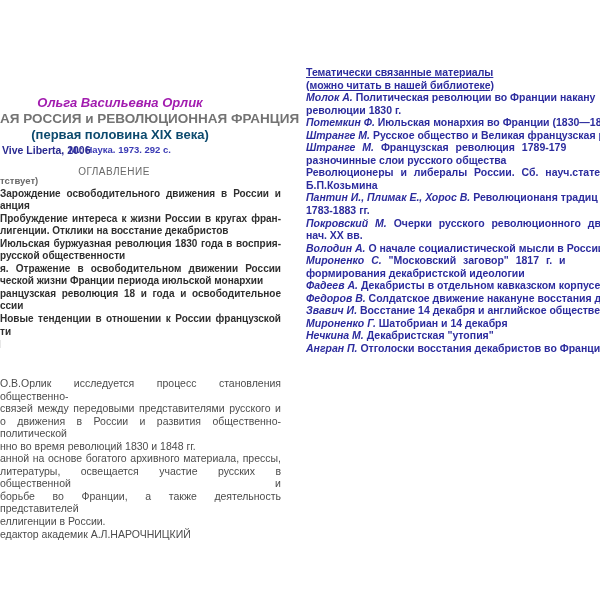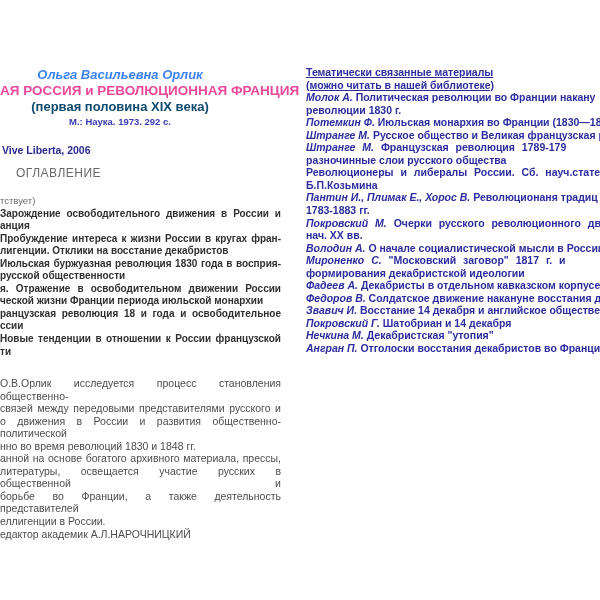--- a/index.html
+++ b/index.html
@@ -7,34 +7,34 @@
     width: 600px; height: 600px;
     background: #ffffff;
     overflow: hidden;
     position: relative;
     font-family: "Liberation Sans", sans-serif;
   }
   #app { position: absolute; inset: 0; }
 
   
   .title-block { position: absolute; left: 0; top: 67px; width: 240px; text-align: center; }
-  .author   { font-size: 13px;  font-weight: bold; font-style: italic; color: #3b82f6; line-height: 16px; white-space: nowrap; }
-  .book-title { font-size: 13.5px; font-weight: bold; color: #ec4899; line-height: 16px; white-space: nowrap; text-align: right; }
+  .author   { font-size: 13px;  font-weight: bold; font-style: italic; color: #a21caf; line-height: 16px; white-space: nowrap; margin-top: 28px; }
+  .book-title { font-size: 13.5px; font-weight: bold; color: #737373; line-height: 16px; white-space: nowrap; text-align: right; }
   .subtitle { font-size: 13px; font-weight: bold; color: #0c4a6e; line-height: 16px; white-space: nowrap; }
   .imprint  { font-size: 9.5px; font-weight: bold; color: #3A3AB4; line-height: 13px; white-space: nowrap; }
 
   .vive { position: absolute; left: 2px; top: 144px; font-size: 10.5px; font-weight: bold; color: #2A2A90; white-space: nowrap; }
 
-  .toc-heading { position: absolute; left: 16px; top: 166px; width: 220px; text-align: left;
-                 font-size: 12px; color: #686868; letter-spacing: 0.5px; }
+  .toc-heading { position: absolute; left: 4px; top: 166px; width: 220px; text-align: center;
+                 font-size: 10px; color: #686868; letter-spacing: 0.5px; }
 
   .toc { position: absolute; left: 0; top: 175px; width: 281px; overflow: hidden; }
   .toc-line { font-size: 10px; font-weight: bold; color: #2F2F2F; line-height: 12.55px; white-space: nowrap; }
   .toc-line.just { white-space: normal; text-align: justify; text-align-last: justify; text-justify: inter-word; }
-  .toc-line.muted { font-size: 9.5px; font-weight: normal; color: #6A6A6A; margin-top: 20px; }
+  .toc-line.muted { font-size: 9.5px; font-weight: bold; color: #6A6A6A; }
 
   .fragment { position: absolute; left: -2px; top: 339px; font-size: 10px; font-weight: bold; color: #2F2F2F; }
 
   .annotation { position: absolute; left: 0; top: 377px; width: 281px; overflow: hidden; }
   .ann-line { font-size: 10.5px; color: #4C4C4C; line-height: 12.55px; white-space: nowrap; }
   .ann-line.just { white-space: normal; text-align: justify; text-align-last: justify; text-justify: inter-word; }
 
   
   .right-page { position: absolute; left: 306px; top: 66px; width: 294px; overflow: hidden; }
   .rhead div { padding-right: 0; font-size: 10.5px; font-weight: bold;
@@ -107,19 +107,19 @@
         <div class="rel-item"><span class="auth">Пантин И., Плимак Е., Хорос В. </span><span>Революционаня традиц</span></div>
         <div class="rel-item"><span>1783-1883 гг.</span></div>
         <div class="rel-item wide"><span class="auth">Покровский М. </span><span>Очерки русского революционного дви</span></div>
         <div class="rel-item"><span>нач. XX вв.</span></div>
         <div class="rel-item"><span class="auth">Володин А. </span><span>О начале социалистической мысли в России</span></div>
         <div class="rel-item wide"><span class="auth">Мироненко С. </span><span>"Московский заговор" 1817 г. и</span></div>
         <div class="rel-item"><span>формирования декабристской идеологии</span></div>
         <div class="rel-item"><span class="auth">Фадеев А. </span><span>Декабристы в отдельном кавказском корпусе</span></div>
         <div class="rel-item"><span class="auth">Федоров В. </span><span>Солдатское движение накануне восстания д</span></div>
         <div class="rel-item"><span class="auth">Звавич И. </span><span>Восстание 14 декабря и английское обществе</span></div>
-        <div class="rel-item"><span class="auth">Покровский Г. </span><span>Шатобриан и 14 декабря</span></div>
+        <div class="rel-item"><span class="auth">Мироненко Г. </span><span>Шатобриан и 14 декабря</span></div>
         <div class="rel-item"><span class="auth">Нечкина М. </span><span>Декабристская "утопия"</span></div>
         <div class="rel-item"><span class="auth">Ангран П. </span><span>Отголоски восстания декабристов во Франции</span></div>
       </div>
   </section>
 
 </div>
 
 </body></html>

